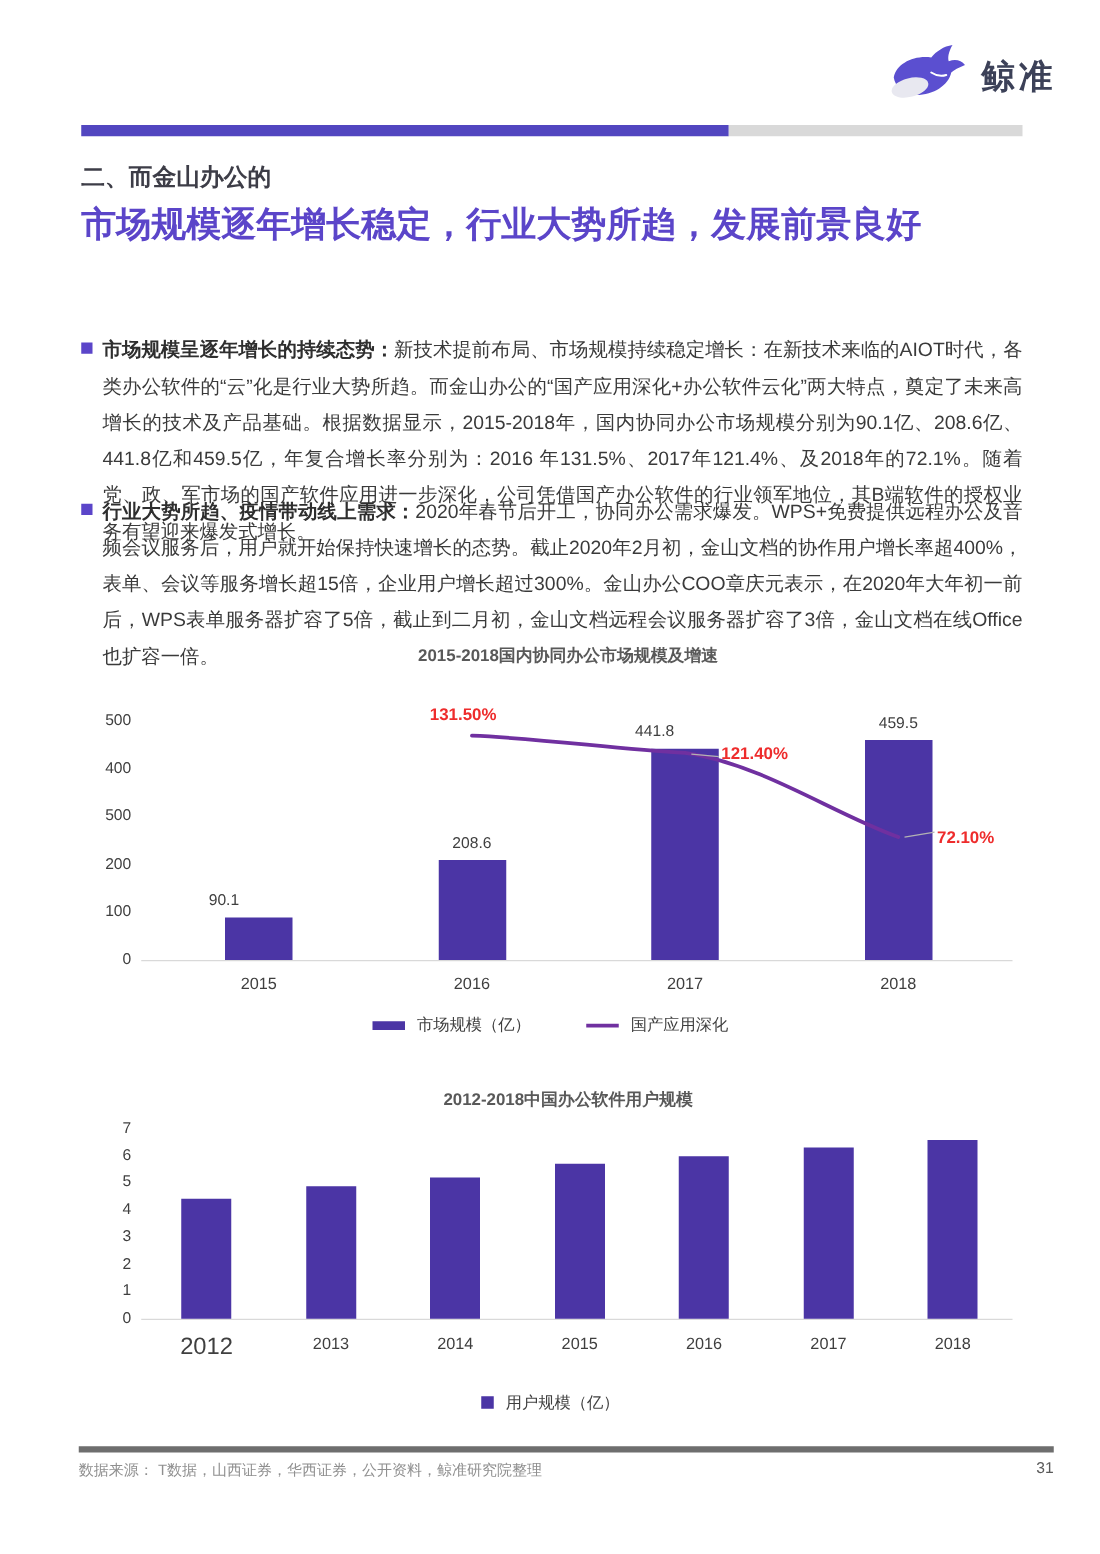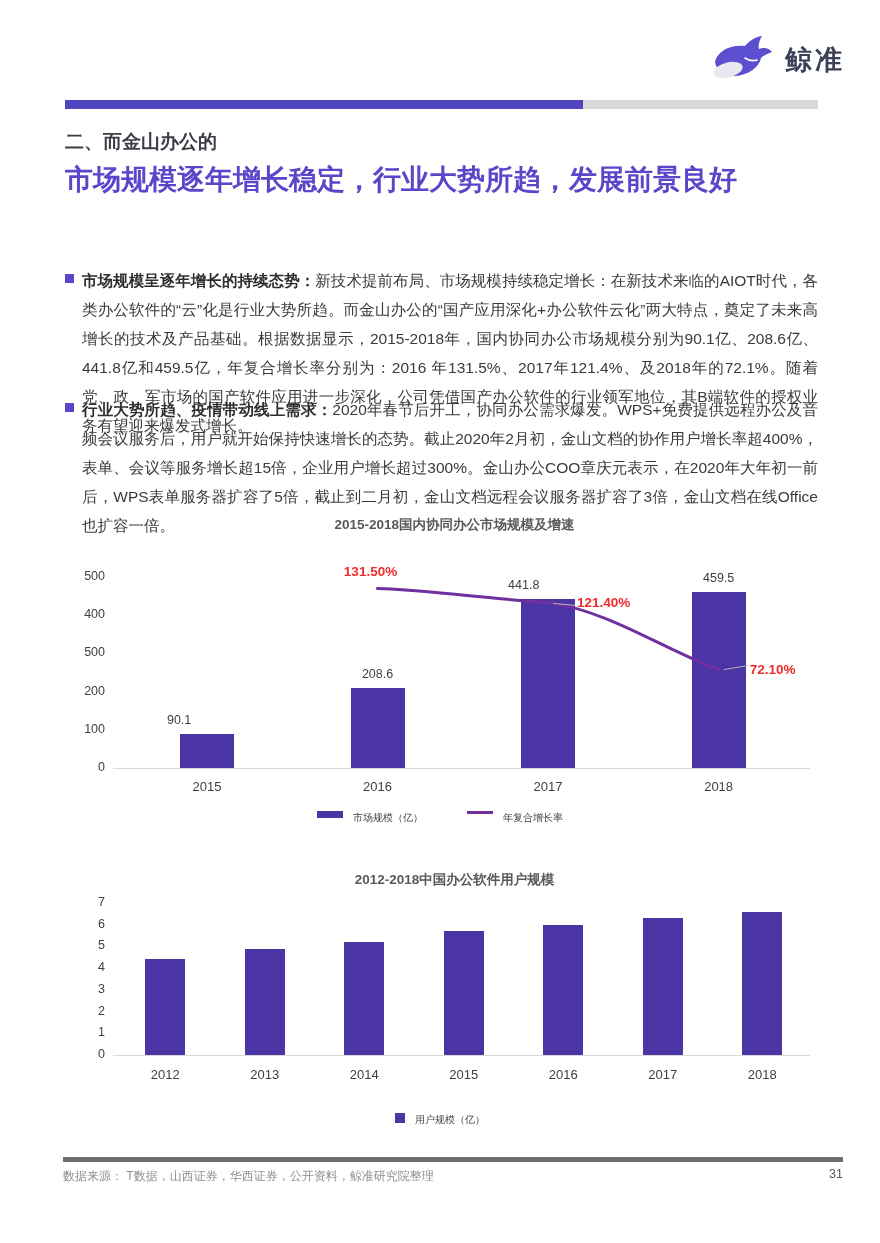--- a/index.html
+++ b/index.html
@@ -29,21 +29,21 @@
   .para .lead{font-weight:bold; color:#2e2e2e;}
   .para1{top:249px;margin-top:17px;}
   .para2{top:395px;}
 
   
   .chart{position:absolute; left:0; width:880px;}
   .chart1{top:510px; height:340px;}
   .chart2{top:865px; height:260px;}
   .chart-title{position:absolute; top:6px; left:0; right:0; text-align:center; font-size:13.5px; font-weight:bold; color:#595959;margin-left:29px;}
   .plot-area{position:absolute; inset:0;}
-  .legend{position:absolute; left:0; right:0; display:flex; justify-content:center; gap:10px; font-size:10px; color:#3f3f3f;}
+  .legend{position:absolute; left:0; right:0; display:flex; justify-content:center; align-items:center; gap:10px; font-size:13px; color:#3f3f3f;}
   .legend1{top:301px;}
   .legend2{top:248px;}
   .sw-bar{display:inline-block; width:26px; height:7px; background:var(--bar);}
   .sw-line{display:inline-block; width:26px; height:3px; background:var(--line); margin-left:34px;}
   .sw-sq{display:inline-block; width:10px; height:10px; background:var(--bar);}
 
   
   .footer-rule{position:absolute; top:1157px; left:63px; width:780px; height:5px; background:var(--rule);}
   .footer-source{position:absolute; top:1168px; left:63px; font-size:12px; color:#8f8f8f;}
   .footer-page{position:absolute; top:1167px; right:37px; font-size:12.5px; color:#595959;}
@@ -109,38 +109,38 @@
           <line x1="723.6250000000001" y1="159.635" x2="747.6250000000001" y2="155.635" stroke="#b3b3b3" stroke-width="1"></line>
         </svg>
         <div style="position: absolute; left: 330.525px; width: 80px; top: 53.5964px; text-align: center; font-size: 13.5px; font-weight: 600; color: rgb(238, 44, 44);">131.50%</div>
         <div style="position: absolute; left: 577.075px; top: 85.3757px; font-size: 13.5px; font-weight: 600; color: rgb(238, 44, 44);">121.40%</div>
         <div style="position: absolute; left: 749.625px; top: 151.635px; font-size: 13.5px; font-weight: 600; color: rgb(238, 44, 44);">72.10%</div>
       </div>
     <div class="legend legend1">
       <span class="sw-bar"></span>
       <span>市场规模（亿）</span>
       <span class="sw-line"></span>
-      <span>年复合增长率</span>
+      <span>国产应用深化</span>
     </div>
   </div>
 
   <div class="chart chart2">
     <div class="chart-title">2012-2018中国办公软件用户规模</div>
     <div class="plot-area">
         <div style="position: absolute; left: 45px; width: 60px; top: 182px; text-align: right; font-size: 12.5px; color: rgb(63, 63, 63);">0</div>
         <div style="position: absolute; left: 45px; width: 60px; top: 160.286px; text-align: right; font-size: 12.5px; color: rgb(63, 63, 63);">1</div>
         <div style="position: absolute; left: 45px; width: 60px; top: 138.571px; text-align: right; font-size: 12.5px; color: rgb(63, 63, 63);">2</div>
         <div style="position: absolute; left: 45px; width: 60px; top: 116.857px; text-align: right; font-size: 12.5px; color: rgb(63, 63, 63);">3</div>
         <div style="position: absolute; left: 45px; width: 60px; top: 95.1429px; text-align: right; font-size: 12.5px; color: rgb(63, 63, 63);">4</div>
         <div style="position: absolute; left: 45px; width: 60px; top: 73.4286px; text-align: right; font-size: 12.5px; color: rgb(63, 63, 63);">5</div>
         <div style="position: absolute; left: 45px; width: 60px; top: 51.7143px; text-align: right; font-size: 12.5px; color: rgb(63, 63, 63);">6</div>
         <div style="position: absolute; left: 45px; width: 60px; top: 30px; text-align: right; font-size: 12.5px; color: rgb(63, 63, 63);">7</div>
         <div style="position: absolute; left: 113px; width: 697px; top: 190px; height: 1px; background: rgb(217, 217, 217);"></div>
         <div style="position: absolute; left: 145.25px; width: 40px; top: 94.4571px; height: 95.5429px; background: rgb(75, 53, 165);"></div>
-        <div style="position: absolute; left: 125.25px; width: 80px; top: 202px; text-align: center; font-size: 13px; color: rgb(63, 63, 63);">2012</div>
+        <div style="position: absolute; left: 125.25px; width: 80px; top: 202px; text-align: center; font-size: 19px; color: rgb(63, 63, 63);">2012</div>
         <div style="position: absolute; left: 244.75px; width: 40px; top: 83.6px; height: 106.4px; background: rgb(75, 53, 165);"></div>
         <div style="position: absolute; left: 224.75px; width: 80px; top: 202px; text-align: center; font-size: 13px; color: rgb(63, 63, 63);">2013</div>
         <div style="position: absolute; left: 344.25px; width: 40px; top: 77.0857px; height: 112.914px; background: rgb(75, 53, 165);"></div>
         <div style="position: absolute; left: 324.25px; width: 80px; top: 202px; text-align: center; font-size: 13px; color: rgb(63, 63, 63);">2014</div>
         <div style="position: absolute; left: 443.75px; width: 40px; top: 66.2286px; height: 123.771px; background: rgb(75, 53, 165);"></div>
         <div style="position: absolute; left: 423.75px; width: 80px; top: 202px; text-align: center; font-size: 13px; color: rgb(63, 63, 63);">2015</div>
         <div style="position: absolute; left: 543.25px; width: 40px; top: 59.7143px; height: 130.286px; background: rgb(75, 53, 165);"></div>
         <div style="position: absolute; left: 523.25px; width: 80px; top: 202px; text-align: center; font-size: 13px; color: rgb(63, 63, 63);">2016</div>
         <div style="position: absolute; left: 642.75px; width: 40px; top: 53.2px; height: 136.8px; background: rgb(75, 53, 165);"></div>
         <div style="position: absolute; left: 622.75px; width: 80px; top: 202px; text-align: center; font-size: 13px; color: rgb(63, 63, 63);">2017</div>

